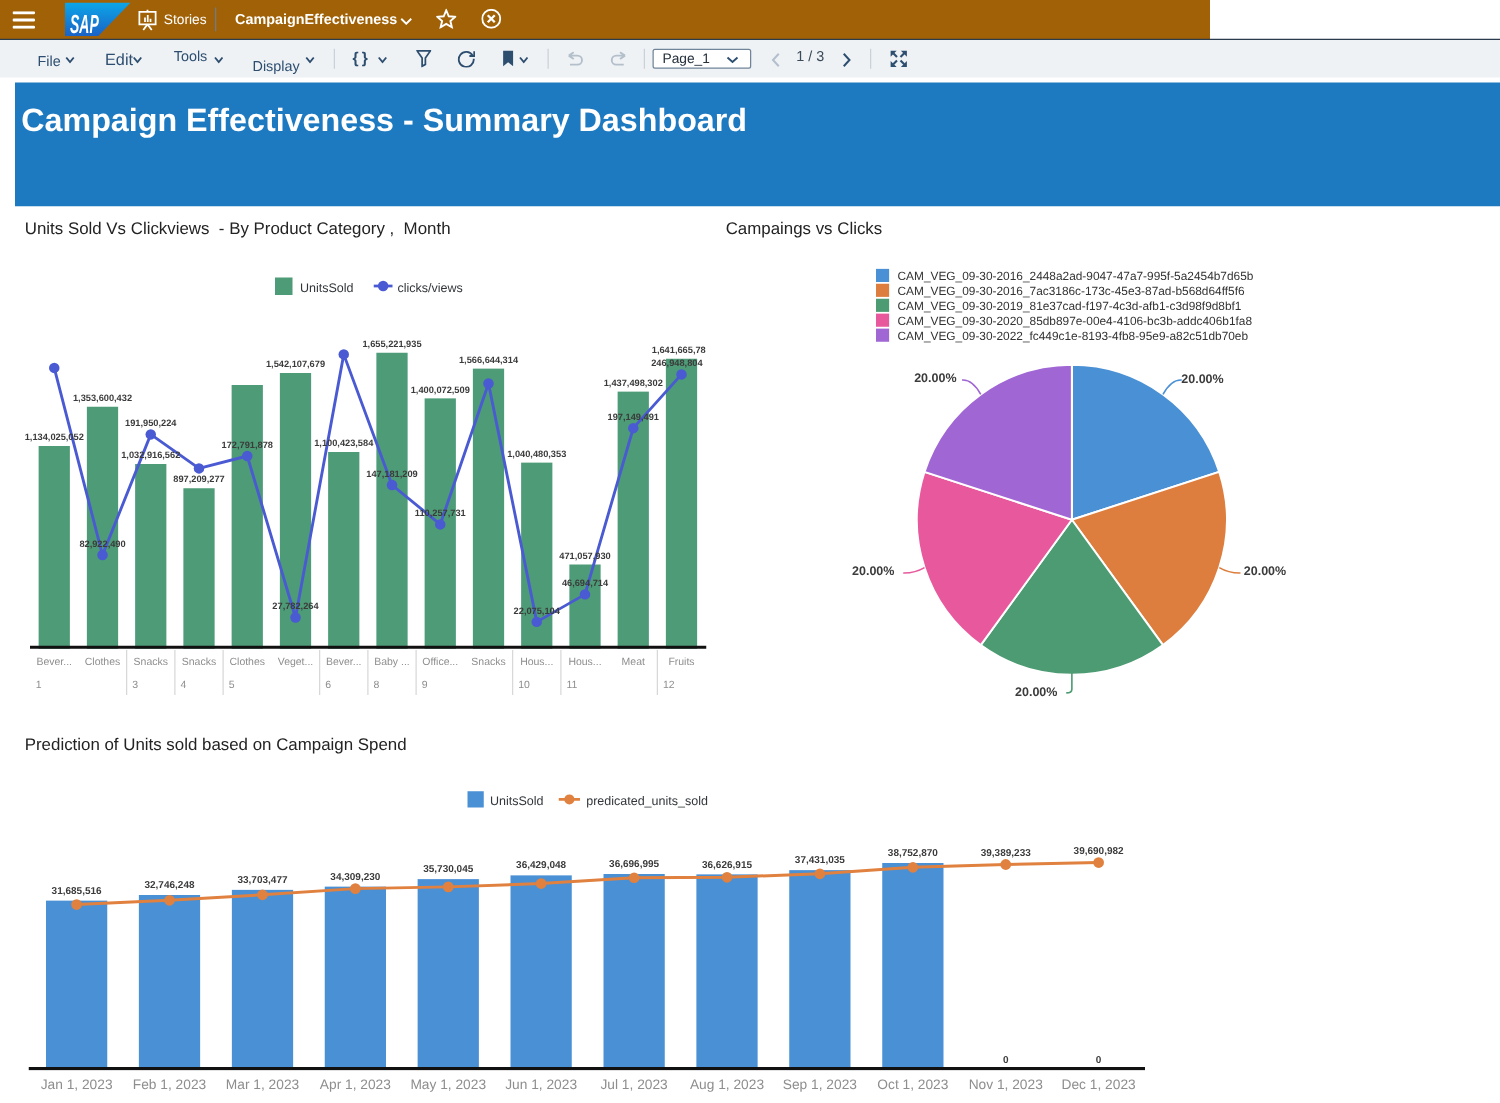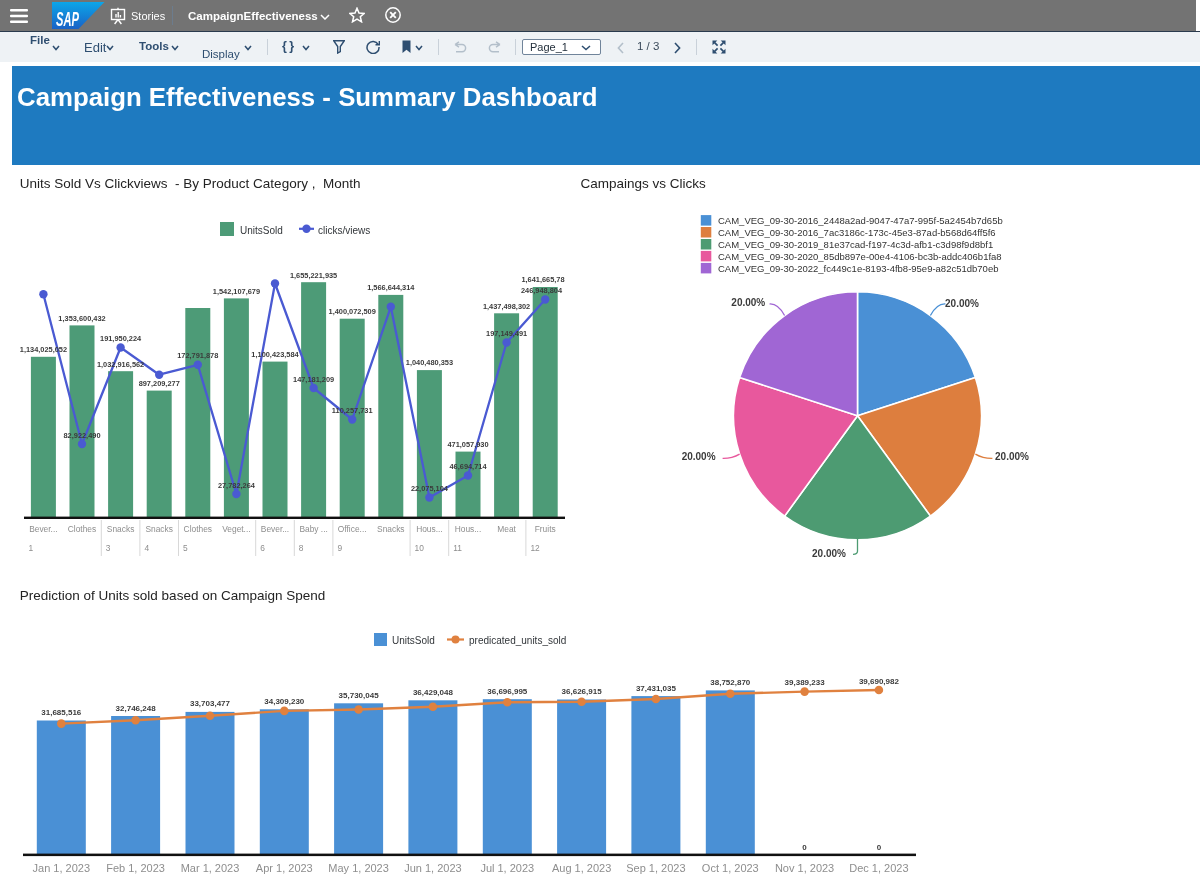--- a/index.html
+++ b/index.html
@@ -1,19 +1,19 @@
 <!DOCTYPE html>
 <html><head><meta charset="utf-8">
 <style>
 html,body{margin:0;padding:0}
 body{width:1200px;height:882px;font-family:"Liberation Sans",sans-serif;background:#fff;position:relative;overflow:hidden}
 div{box-sizing:border-box}
 </style></head>
 <body>
-<div style="position:absolute;left:0;top:0;width:1196px;height:32px;background:#737373">
+<div style="position:absolute;left:0;top:0;width:968px;height:32px;background:#a16207">
     <svg width="18" height="14" style="position:absolute;left:10px;top:9px">
       <g fill="#fff">
         <rect x="0" y="0" width="18" height="2.4" rx="1"></rect>
         <rect x="0" y="5.8" width="18" height="2.4" rx="1"></rect>
         <rect x="0" y="11.6" width="18" height="2.4" rx="1"></rect>
       </g>
     </svg>
     <svg width="54" height="27" style="position:absolute;left:52px;top:2px">
 <defs>
         <linearGradient id="sapg" x1="0" y1="0" x2="0" y2="1">
@@ -45,29 +45,29 @@
     <svg width="16" height="16" style="position:absolute;left:385px;top:7px" fill="none" stroke="#fff" stroke-width="1.5">
       <circle cx="8" cy="8" r="7.2"></circle>
       <g stroke-width="1.9">
         <line x1="5.2" y1="5.2" x2="10.8" y2="10.8"></line>
         <line x1="10.8" y1="5.2" x2="5.2" y2="10.8"></line>
       </g>
     </svg>
     <div style="position:absolute;left:0;top:30.5px;width:1200px;height:1.5px;background:#2a3b4d"></div>
   </div>
 <div style="position:absolute;left:0;top:32px;width:1200px;height:30px;background:#eef2f5">
-    <div style="position:absolute;left:30px;top:2px;font-size:11.5px;font-weight:700;color:#2e4e70">File</div>
+    <div style="position:absolute;left:30px;top:12px;font-size:11.5px;font-weight:400;color:#2e4e70">File</div>
     <svg width="8" height="6" style="position:absolute;left:52px;top:13px" fill="none" stroke="#2e4e70" stroke-width="1.5">
       <path d="M1,1 L4.0,4.6 L7.0,1"></path>
     </svg>
     <div style="position:absolute;left:84px;top:8px;font-size:13px;font-weight:400;color:#2e4e70">Edit</div>
     <svg width="8" height="6" style="position:absolute;left:106px;top:13px" fill="none" stroke="#2e4e70" stroke-width="1.5">
       <path d="M1,1 L4.0,4.6 L7.0,1"></path>
     </svg>
-    <div style="position:absolute;left:139px;top:8px;font-size:11.5px;font-weight:700;color:#2e4e70">Tools</div>
+    <div style="position:absolute;left:139px;top:8px;font-size:11.5px;font-weight:400;color:#2e4e70">Tools</div>
     <svg width="8" height="6" style="position:absolute;left:171px;top:13px" fill="none" stroke="#2e4e70" stroke-width="1.5">
       <path d="M1,1 L4.0,4.6 L7.0,1"></path>
     </svg>
     <div style="position:absolute;left:202px;top:16px;font-size:11.5px;font-weight:400;color:#2e4e70">Display</div>
     <svg width="8" height="6" style="position:absolute;left:244px;top:13px" fill="none" stroke="#2e4e70" stroke-width="1.5">
       <path d="M1,1 L4.0,4.6 L7.0,1"></path>
     </svg>
     <div style="position:absolute;left:267px;top:7px;width:1px;height:16px;background:#c9d1d9"></div>
     <div style="position:absolute;left:282px;top:7px;font-size:12.5px;font-weight:bold;color:#2e4e70">{ }</div>
     <svg width="8" height="6" style="position:absolute;left:302px;top:13px" fill="none" stroke="#2e4e70" stroke-width="1.5">

